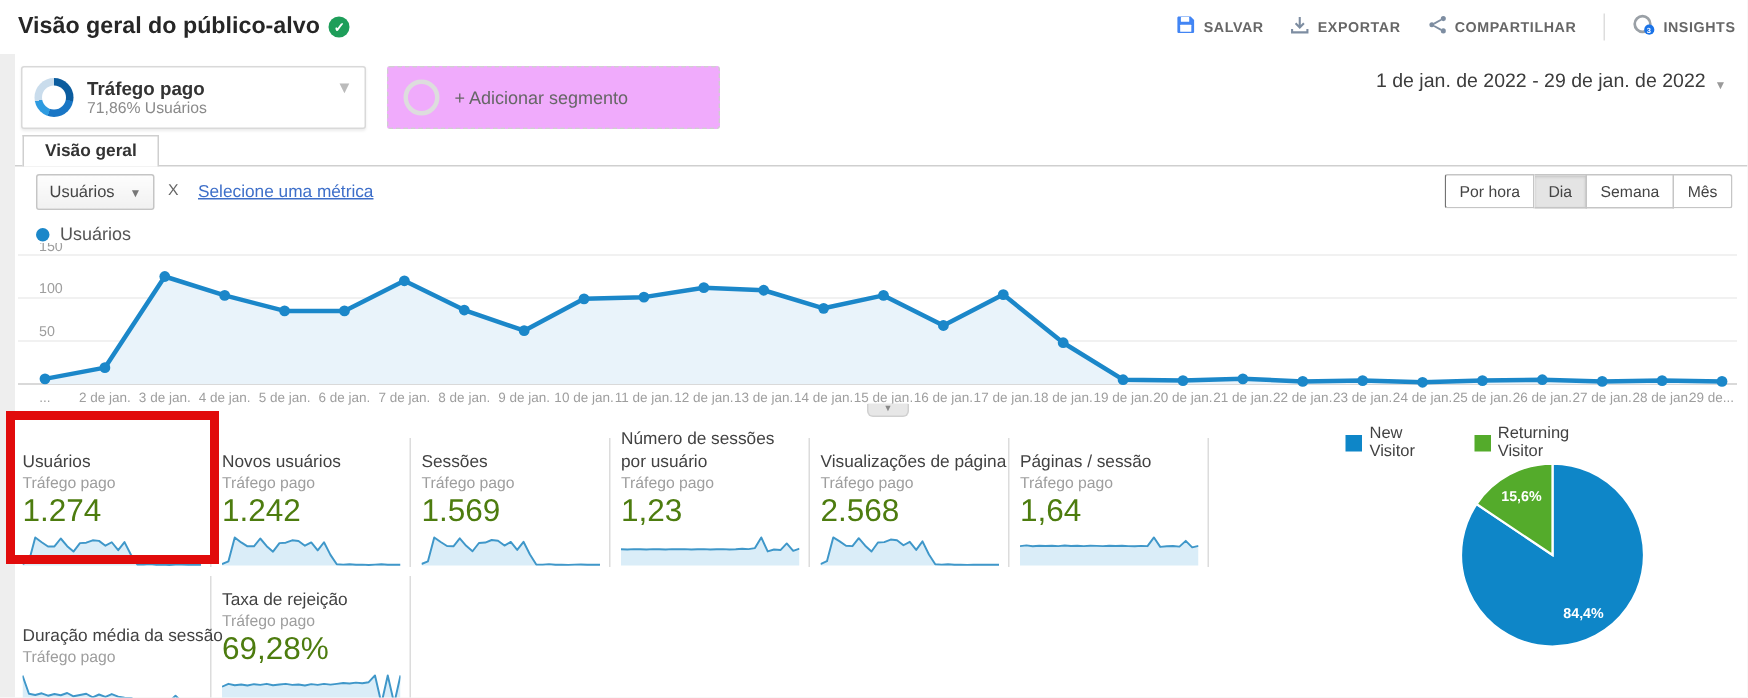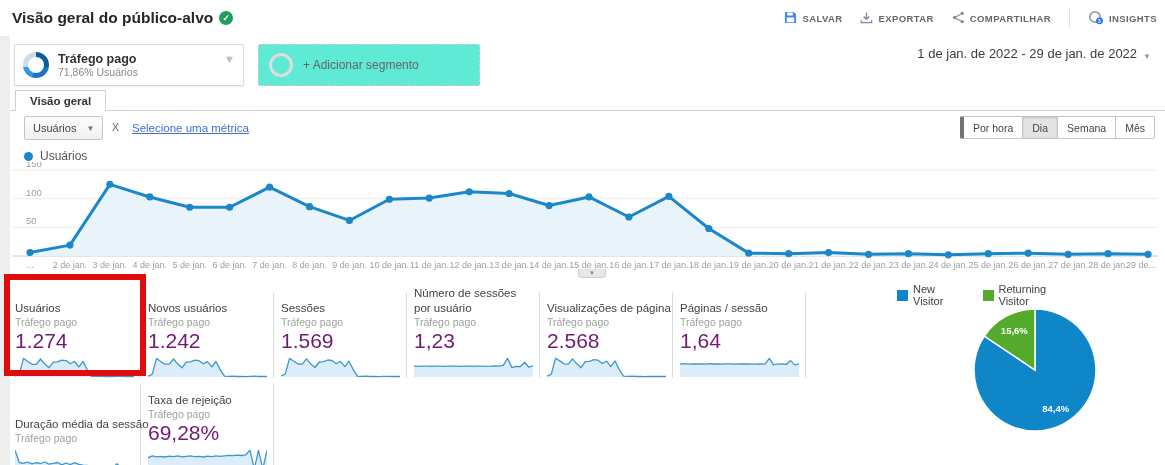--- a/index.html
+++ b/index.html
@@ -32,21 +32,21 @@
   .donut-icon { width:26px; height:26px; border-radius:50%;
     background:conic-gradient(#0b5c9e 0 28%, #1976c5 28% 55%, #2e9be0 55% 71.9%, #c9dcec 71.9% 100%);
     position:relative; flex:0 0 auto; }
   .donut-icon::after { content:""; position:absolute; left:5px; top:5px; width:16px; height:16px;
     border-radius:50%; background:#fff; }
   .chip-text { margin-left:9px; line-height:1.15; }
   .chip-title { font-size:12.5px; font-weight:bold; color:#333; }
   .chip-sub { font-size:10.5px; color:#8a8a8a; }
   .chip-chevron { position:absolute; right:8px; top:8px; color:#bbb; font-size:11px; }
   .add-segment { position:absolute; left:258px; top:44px; width:222px; height:42px;
-    border:1px dashed #cfcfcf; border-radius:2px; display:flex; align-items:center; padding:0 10px; background:#5eead4; }
+    border:1px dashed #cfcfcf; border-radius:2px; display:flex; align-items:center; padding:0 10px; background:#f0abfc; }
   .add-circle { width:24px; height:24px; border-radius:50%; border:3px solid #ddd; flex:0 0 auto; }
   .add-label { margin-left:10px; font-size:12px; color:#666; }
   .date-range { position:absolute; right:14px; top:46px; font-size:13px; color:#3c3c3c; display:flex; align-items:flex-end; gap:6px; cursor:pointer;margin-left:20px; }
   .date-caret { font-size:8px; color:#9a9a9a; }
 
   
   .tab-strip { position:absolute; left:10px; top:90px; width:1155px; height:21px; border-bottom:1px solid #cfcfcf; }
   .tab { position:absolute; left:5px; top:0; height:21px; background:#fff; border:1px solid #cfcfcf; border-bottom:none;
     padding:0 14px; font-size:11.5px; font-weight:bold; color:#333; display:flex; align-items:center; z-index:2; }
 
@@ -55,21 +55,21 @@
   .metric-select { position:absolute; left:14px; top:4px; height:24px; min-width:72px;
     border:1px solid #c5c5c5; border-radius:2px; background:linear-gradient(#fdfdfd,#f1f1f1);
     font-size:11px; color:#444; display:flex; align-items:center; gap:10px; padding:0 8px; cursor:pointer; }
   .select-caret { font-size:8px; color:#777; }
   .vs-x { position:absolute; left:102px; top:9px; font-size:10.5px; color:#666; }
   .add-metric-link { position:absolute; left:122px; top:10px; font-size:11.5px; color:#3e6fc9;
     text-decoration:underline; cursor:pointer; }
   .gran-group { position:absolute; right:10px; top:4px; display:flex; }
   .gran-btn { height:23px; padding:0 9px; font-size:10.5px; color:#444; background:#fff;
     border:1px solid #c5c5c5; border-left:none; display:flex; align-items:center; cursor:pointer; }
-  .gran-btn:first-child { border-left:4px solid #737373; border-radius:2px 0 0 2px; }
+  .gran-btn:first-child { border-left:1px solid #737373; border-radius:2px 0 0 2px; }
   .gran-btn:last-child { border-radius:0 2px 2px 0; }
   .gran-btn.active { background:#e4e4e4; box-shadow:inset 0 1px 2px rgba(0,0,0,.15); }
 
   
   .chart-legend { position:absolute; left:24px; top:149px; display:flex; align-items:center; gap:7px; }
   .legend-dot { width:9px; height:9px; border-radius:50%; background:#1b87c9; }
   .legend-label { font-size:12px; color:#555; }
   #main-chart { position:absolute; left:12px; top:162px; }
   .collapse-handle { position:absolute; left:578px; top:269px; width:28px; height:9px; background:#e7e7e7;
     border:1px solid #d0d0d0; border-top:none; border-radius:0 0 4px 4px; display:flex; align-items:center;
@@ -77,21 +77,21 @@
 
   
   .cards-row { position:absolute; left:15px; display:flex; }
   .cards-row.row1 { top:292px; }
   .cards-row.row2 { top:384px; }
   .card { width:126px; height:86px; padding-right:7px; margin-right:7px; border-right:1px solid #dcdcdc;
     display:flex; flex-direction:column; justify-content:flex-end; cursor:pointer; }
   .card-title { font-size:11.5px; color:#424242; white-space:nowrap; line-height:1.25; }
   .card-title.wrap { white-space:normal; }
   .card-seg { font-size:10.5px; color:#9e9e9e; margin-top:1px; }
-  .card-value { font-size:21px; color:#701a75; margin-top:1px; line-height:1.1; }
+  .card-value { font-size:21px; color:#4d7c0f; margin-top:1px; line-height:1.1; }
   .spark { width:119px; height:24px; margin-top:2px; }
 
   
   .pie-legend { position:absolute; left:897px; top:283px; width:180px; display:flex; justify-content:center; gap:16px; }
   .pie-legend-item { display:flex; align-items:center; gap:5px; font-size:11px; color:#424242; }
   .legend-swatch { width:11px; height:11px; flex:0 0 auto; }
   #pie-chart { position:absolute; left:972px; top:307px; }
 
   
   .annotation-box { position:absolute; left:4px; top:274px; width:142px; height:102px;

